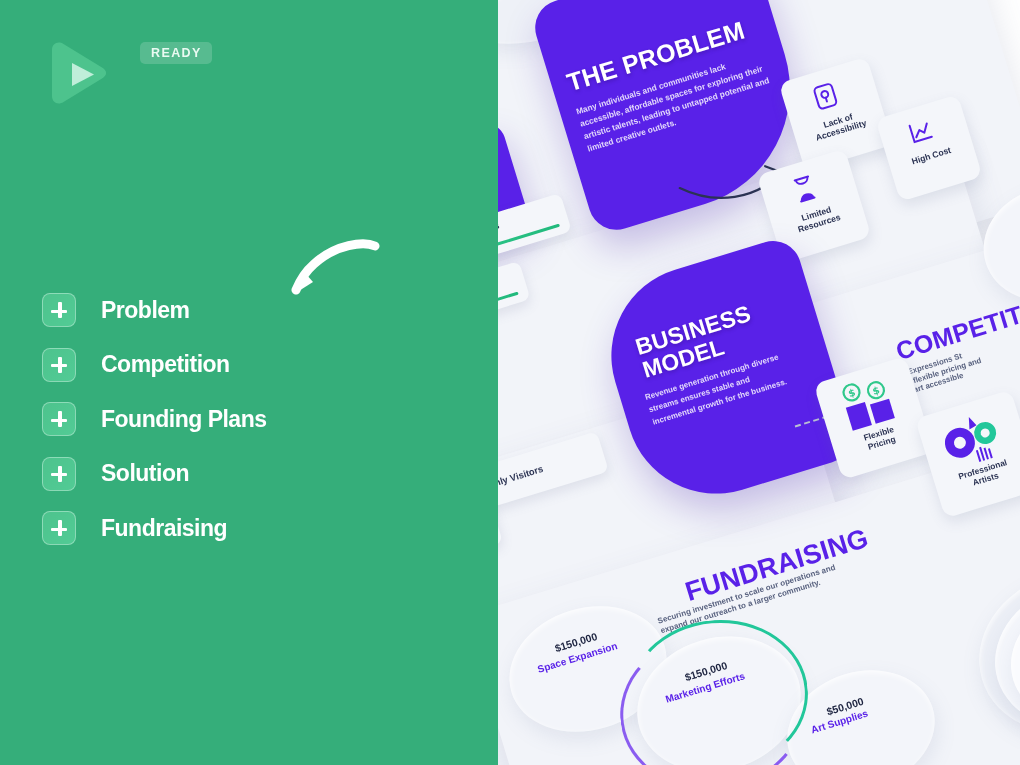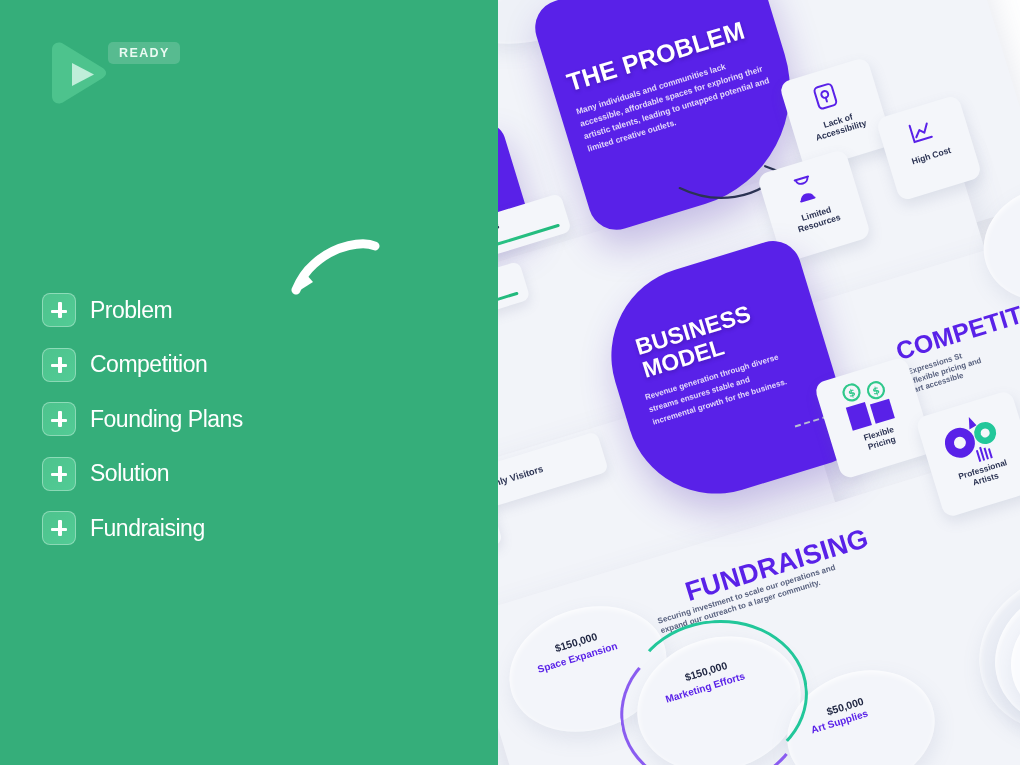--- a/index.html
+++ b/index.html
@@ -16,21 +16,21 @@
     position:absolute; left:0; top:0; width:498px; height:765px;
     background:#35ae7a;
     z-index:5;
   }
 
   
   .logo-row { position:absolute; left:46px; top:36px; display:flex; align-items:flex-start; }
   .play-mark { position:relative; width:62px; height:66px; margin-top:4px; }
   .play-mark svg { display:block; }
 
-  .logo-text { margin-left:0; padding-top:6px; }
+  .logo-text { margin-left:32px; padding-top:6px; }
   .ready-badge {
     display:inline-block;
     background:rgba(255,255,255,0.17);
     color:#eafaf2;
     font-size:12.5px;
     font-weight:bold;
     letter-spacing:1.4px;
     padding:4px 10px 4px 11px;
     border-radius:5px;
   }
@@ -64,24 +64,24 @@
     background:linear-gradient(135deg,#4dc38d 0%,#52cb95 100%);
     border:1px solid rgba(255,255,255,0.35);
     position:relative; flex:0 0 auto;
   }
   .plus-box:before, .plus-box:after {
     content:""; position:absolute; background:#ffffff; border-radius:1px;
   }
   .plus-box:before { left:8px; right:8px; top:15.5px; height:3.2px; }
   .plus-box:after { top:8px; bottom:8px; left:15.4px; width:3.2px; }
   .incl-label {
-    margin-left:14px;
+    margin-left:25px;
     color:#ffffff;
     font-size:23px;
-    font-weight:normal;
+    font-weight:bold;
     letter-spacing:-0.5px;
     white-space:nowrap;
   }
 
   
   .right-panel {
     position:absolute; left:498px; top:0; width:522px; height:765px;
     background:#ffffff; overflow:hidden;
   }
   .collage { position:absolute; left:-60px; top:-40px; width:700px; height:860px; }

